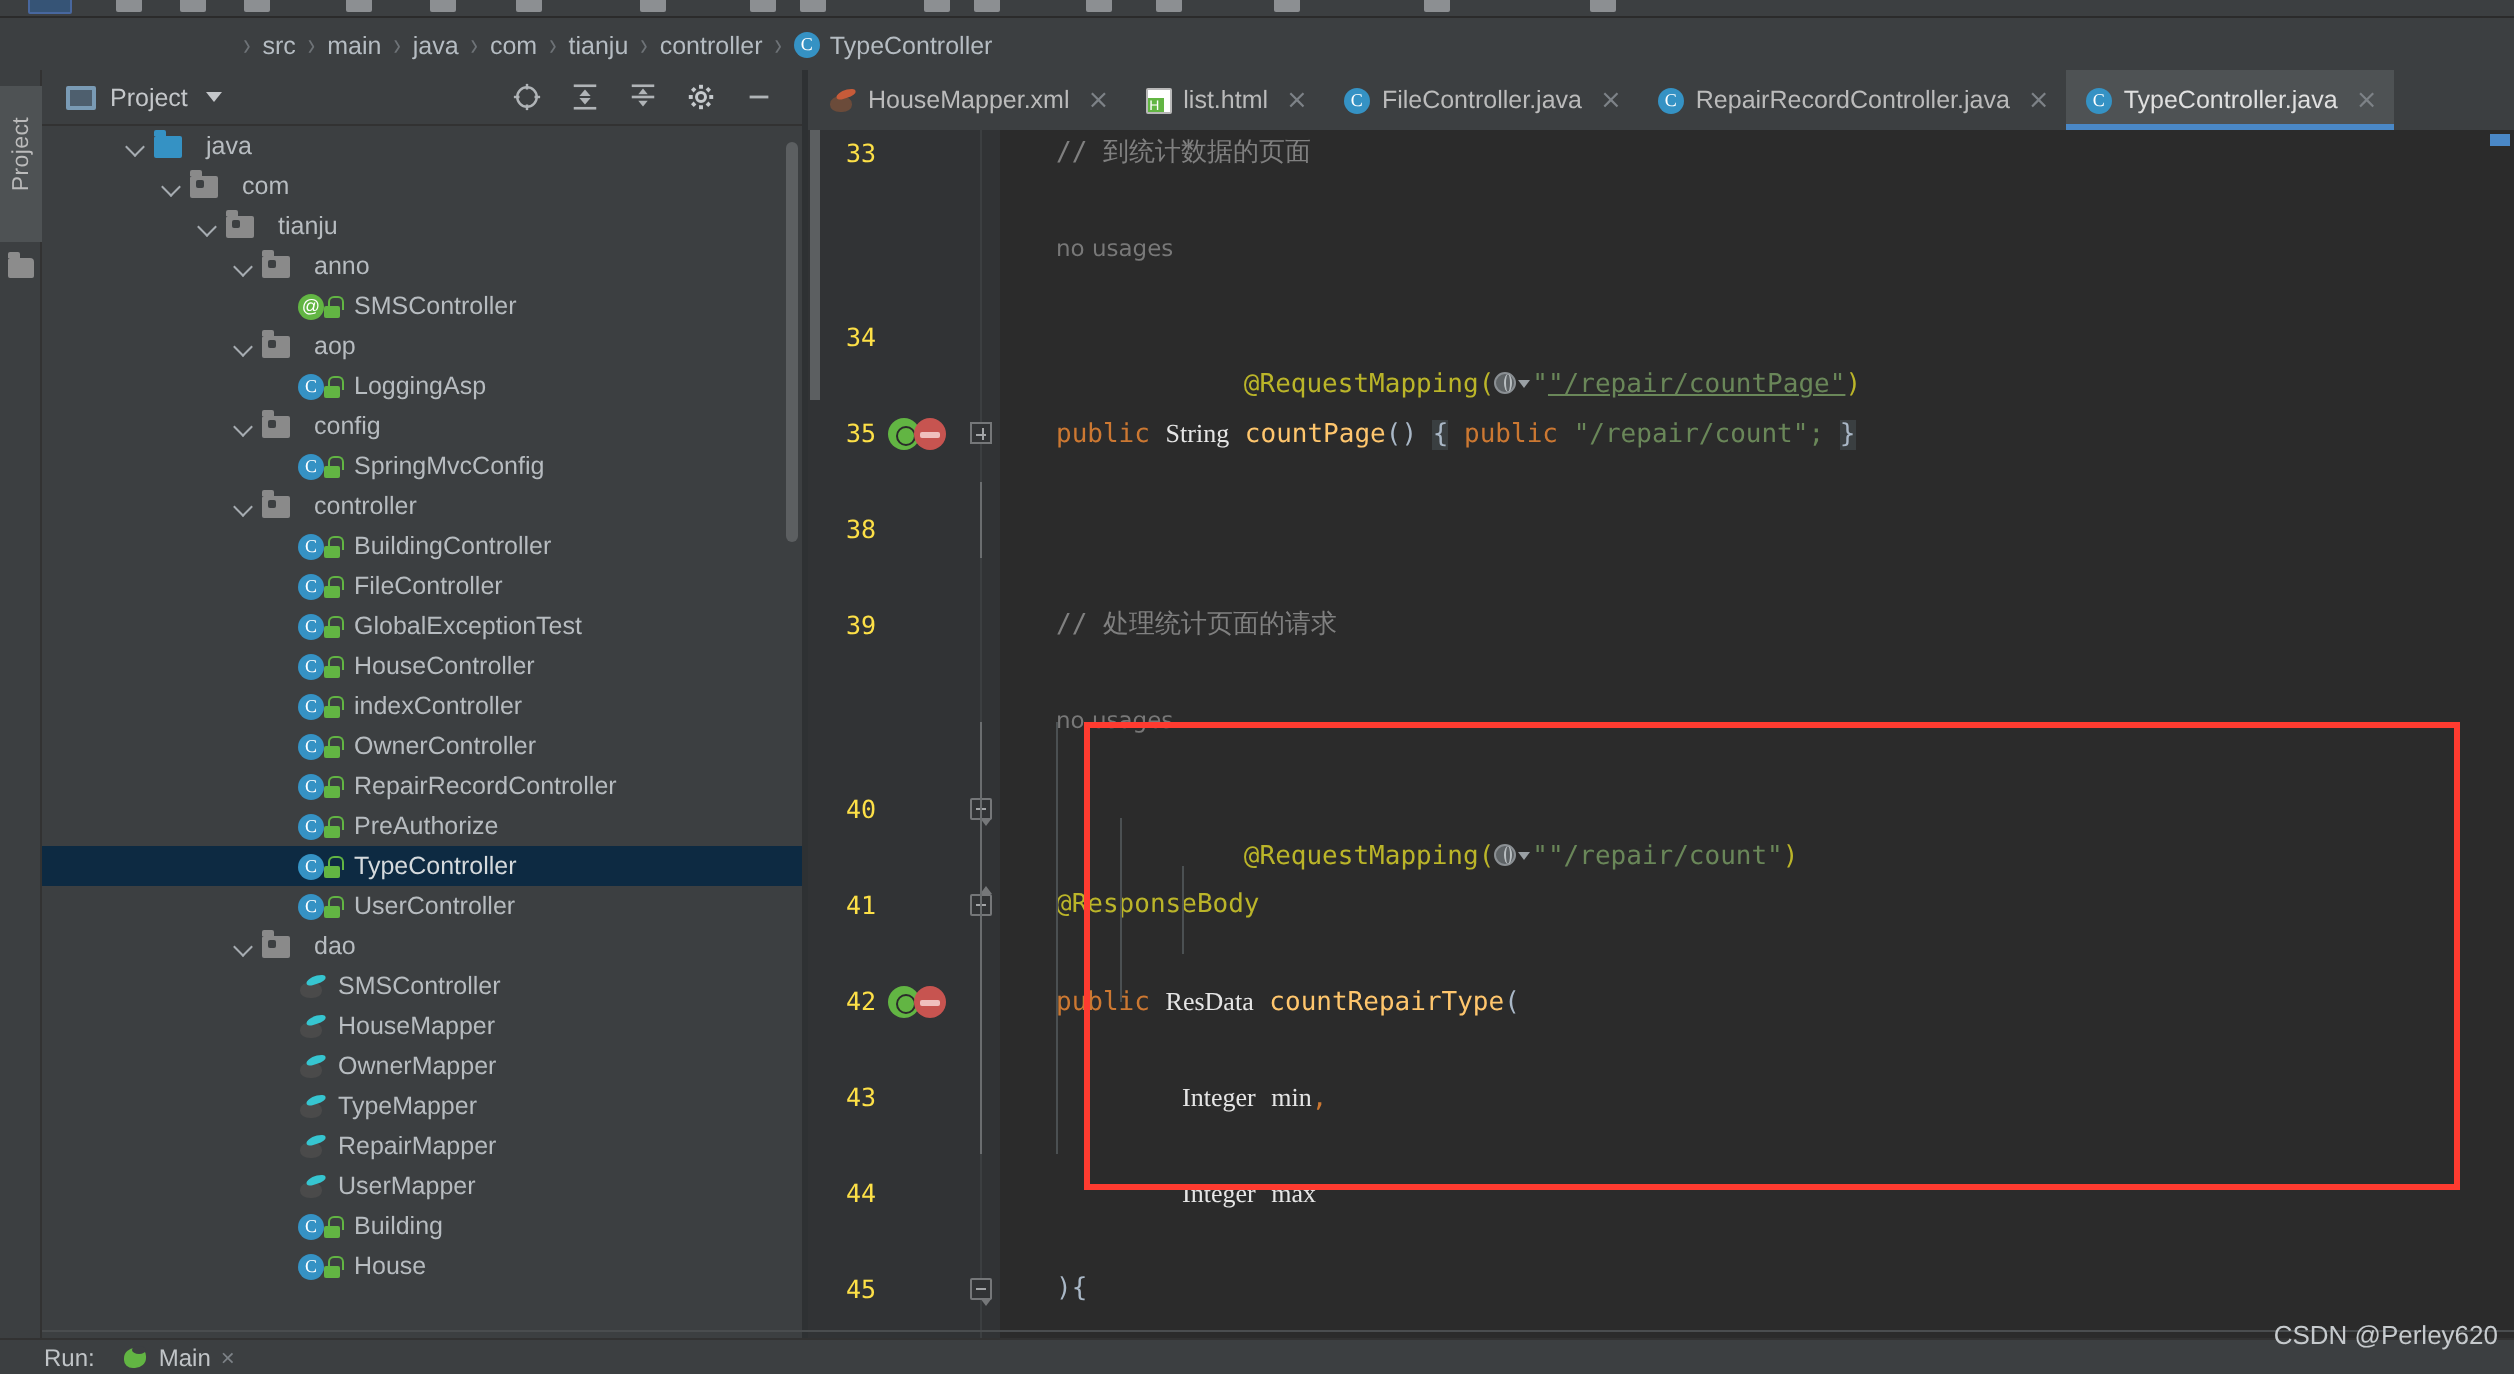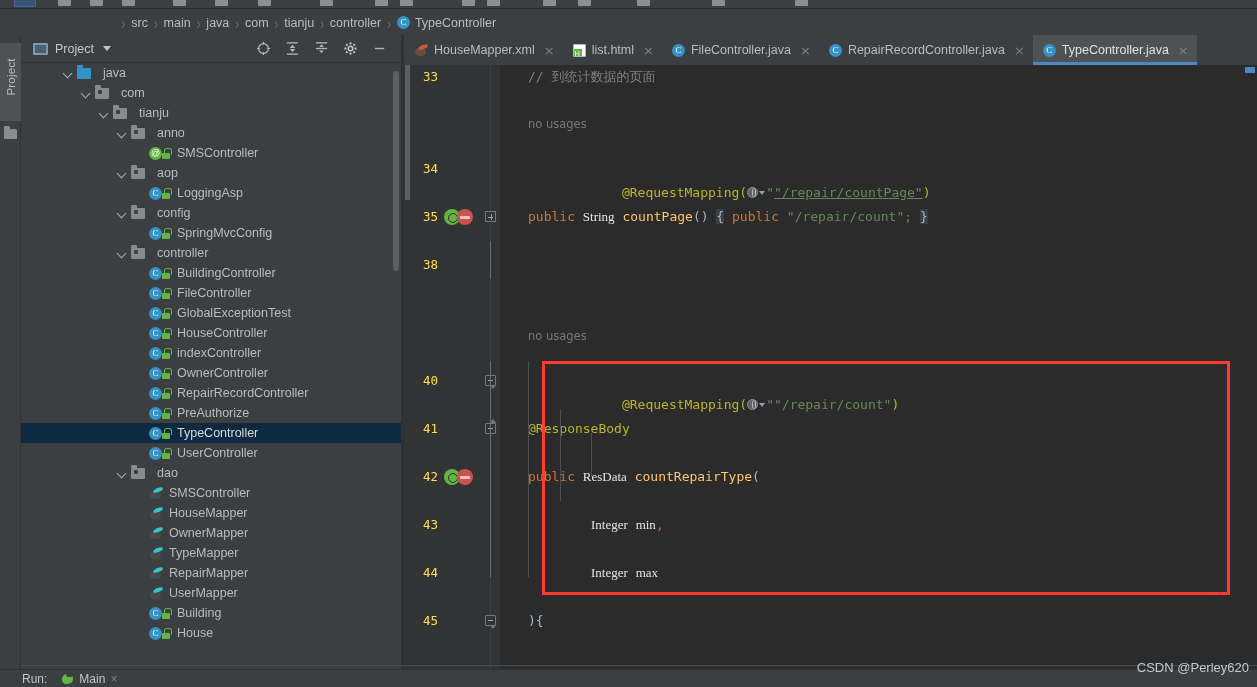--- a/index.html
+++ b/index.html
@@ -759,20 +759,24 @@
           <span class="bean-mark"></span>
           <span class="url-mark"></span>
           <span class="fold-plus"></span>
           <span class="code" style="left:124px"><span class="kw">public</span> <span class="typ">String</span> <span class="fn">countPage</span>() <span class="sel-brace">{</span> <span class="kw">public</span> <span class="str">"</span><span class="link">/repair/count</span><span class="str">";</span> <span class="sel-brace">}</span></span>
         </div>
 
         <div class="line" style="top:94px">
           <span class="lnum">38</span>
         </div>
 
+        <div class="line" style="top:118px">
+          <span class="lnum">39</span>
+          <span class="code cmt" style="left:124px">// 处理统计页面的请求</span>
+        </div>
 
         <div class="line" style="top:142px;height:22px">
           <span class="hint" style="left:124px;line-height:22px">no usages</span>
         </div>
 
         <div class="line" style="top:164px">
           <span class="lnum">40</span>
           <span class="fold-mark down"></span>
           <span class="code" style="left:124px">
             <span class="anno">@RequestMapping(</span><span class="globe"></span><span class="globe-caret"></span><span class="str">"</span><span class="link">"/repair/count"</span><span class="anno">)</span>

